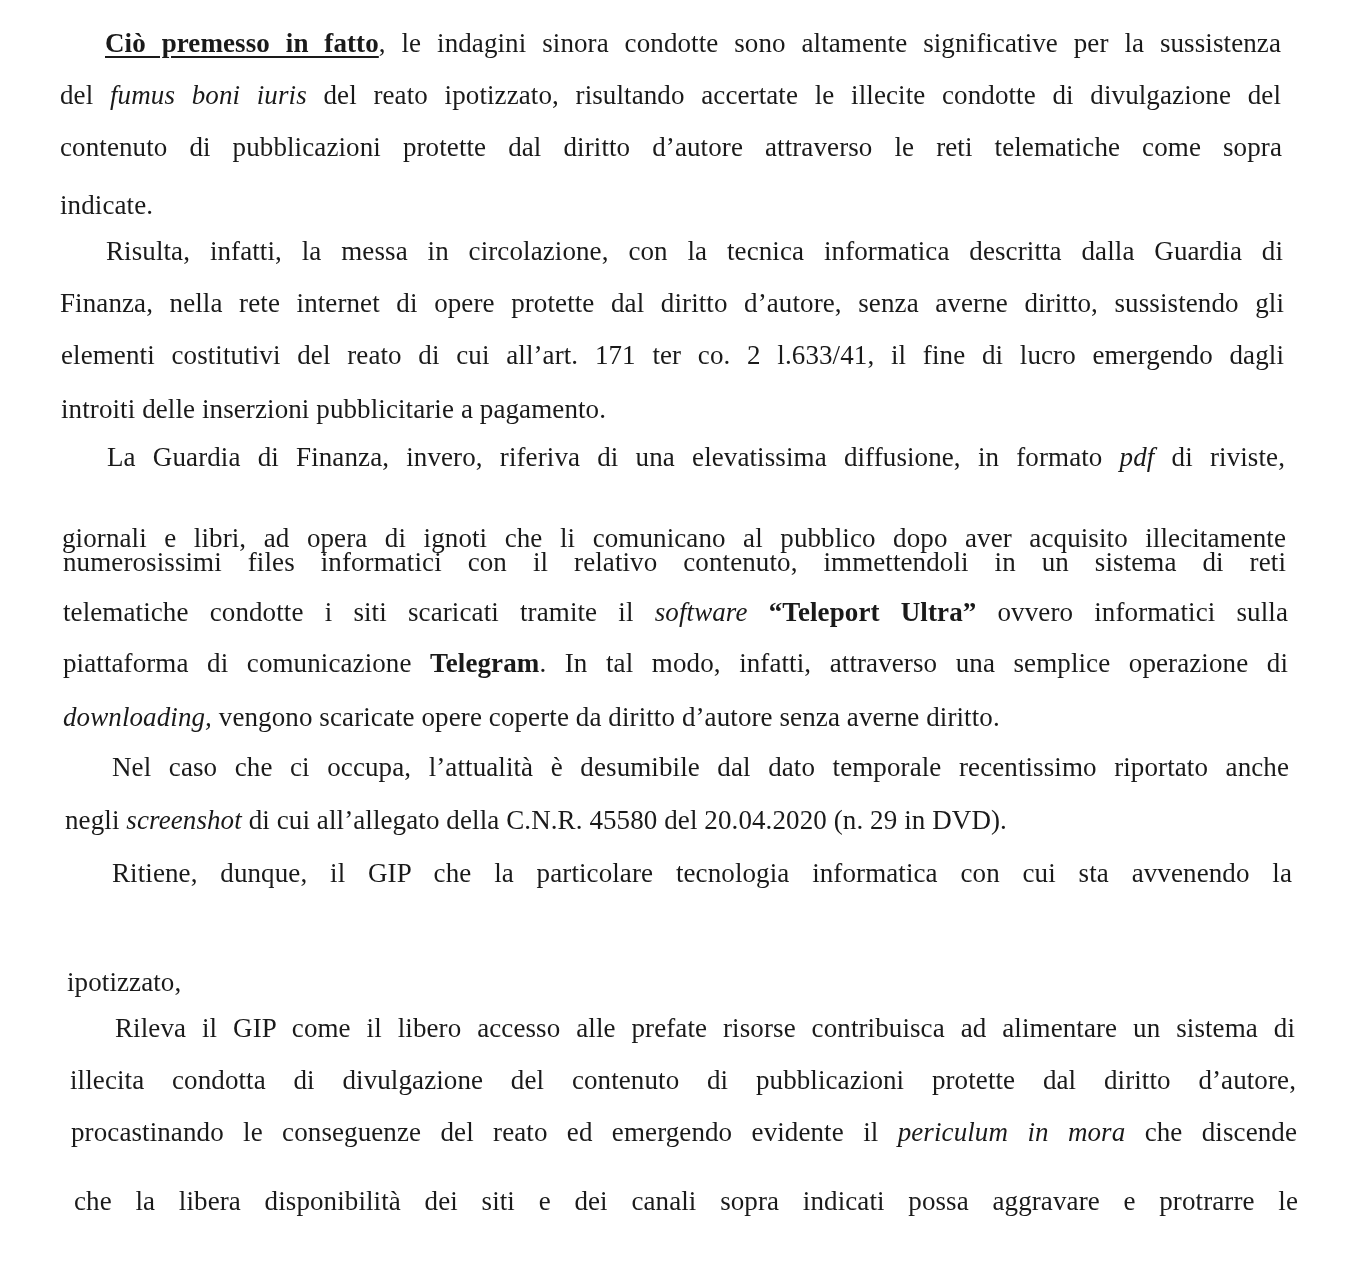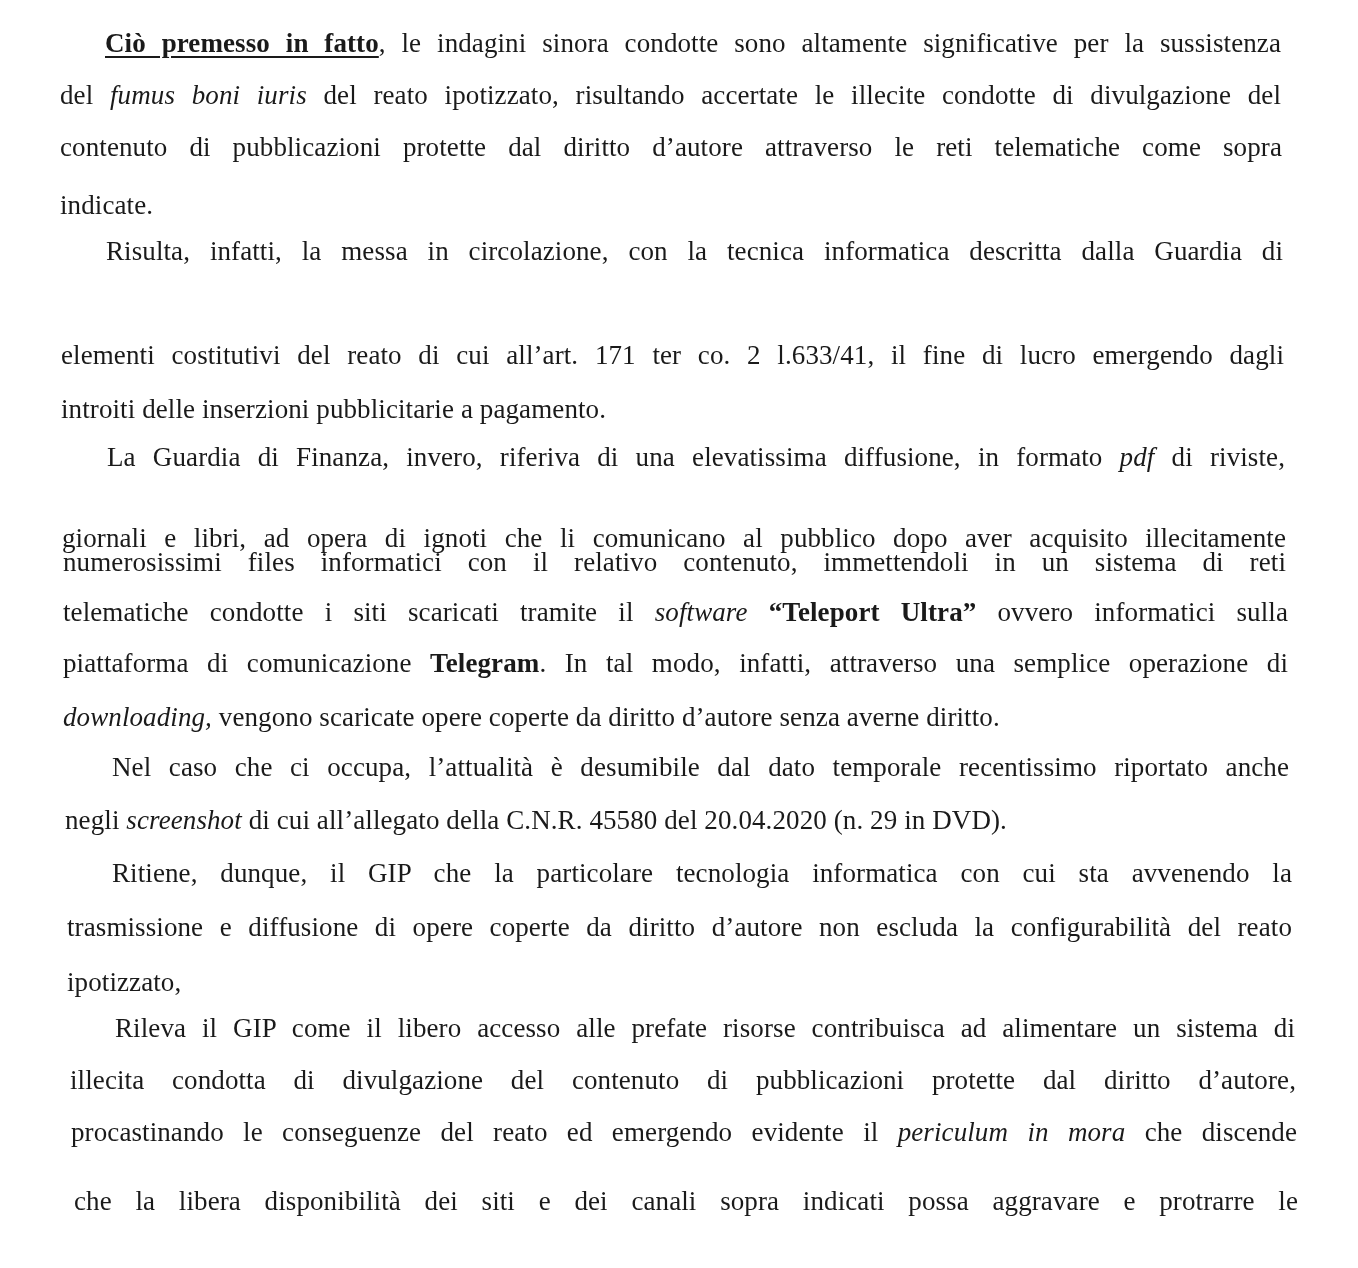--- a/index.html
+++ b/index.html
@@ -43,34 +43,34 @@
 <body>
 
 <div class="page">
 
   <div class="line justify" style="left:105px; top:26px; width:1176px;"><span class="seg-bold-underline">Ciò premesso in fatto</span><span class="seg-normal">, le indagini sinora condotte sono altamente significative per la sussistenza</span></div>
   <div class="line justify" style="left:60px; top:78px; width:1221px;"><span class="seg-normal">del </span><span class="seg-italic">fumus boni iuris</span><span class="seg-normal"> del reato ipotizzato, risultando accertate le illecite condotte di divulgazione del</span></div>
   <div class="line justify" style="left:60px; top:130px; width:1222px;"><span class="seg-normal">contenuto di pubblicazioni protette dal diritto d’autore attraverso le reti telematiche come sopra</span></div>
   <div class="line" style="left:60px; top:188px;"><span class="seg-normal">indicate.</span></div>
 
   <div class="line justify" style="left:106px; top:234px; width:1177px;"><span class="seg-normal">Risulta, infatti, la messa in circolazione, con la tecnica informatica descritta dalla Guardia di</span></div>
+  <div class="line justify" style="left:60px; top:286px; width:1224px;"><span class="seg-normal">Finanza, nella rete internet di opere protette dal diritto d’autore, senza averne diritto, sussistendo gli</span></div>
   <div class="line justify" style="left:61px; top:338px; width:1223px;"><span class="seg-normal">elementi costitutivi del reato di cui all’art. 171 ter co. 2 l.633/41, il fine di lucro emergendo dagli</span></div>
   <div class="line" style="left:61px; top:392px;"><span class="seg-normal">introiti delle inserzioni pubblicitarie a pagamento.</span></div>
 
   <div class="line justify" style="left:107px; top:440px; width:1178px;"><span class="seg-normal">La Guardia di Finanza, invero, riferiva di una elevatissima diffusione, in formato </span><span class="seg-italic">pdf</span><span class="seg-normal"> di riviste,</span></div>
   <div class="line justify" style="left:62px; top:521px; width:1224px;"><span class="seg-normal">giornali e libri, ad opera di ignoti che li comunicano al pubblico dopo aver acquisito illecitamente</span></div>
   <div class="line justify" style="left:63px; top:545px; width:1223px;"><span class="seg-normal">numerosissimi files informatici  con il relativo contenuto, immettendoli in un sistema di reti</span></div>
   <div class="line justify" style="left:63px; top:595px; width:1225px;"><span class="seg-normal">telematiche condotte i siti scaricati tramite il </span><span class="seg-italic">software</span><span class="seg-normal"> </span><span class="seg-bold">“Teleport Ultra”</span><span class="seg-normal"> ovvero informatici sulla</span></div>
   <div class="line justify" style="left:63px; top:646px; width:1225px;"><span class="seg-normal">piattaforma di comunicazione </span><span class="seg-bold">Telegram</span><span class="seg-normal">. In tal modo, infatti, attraverso una semplice operazione di</span></div>
   <div class="line" style="left:63px; top:700px;"><span class="seg-italic">downloading,</span><span class="seg-normal"> vengono scaricate opere coperte da diritto d’autore senza averne diritto.</span></div>
 
   <div class="line justify" style="left:112px; top:750px; width:1177px;"><span class="seg-normal">Nel caso che ci occupa, l’attualità è desumibile dal dato temporale recentissimo riportato anche</span></div>
   <div class="line" style="left:65px; top:803px;"><span class="seg-normal">negli </span><span class="seg-italic">screenshot</span><span class="seg-normal"> di cui all’allegato della C.N.R. 45580 del 20.04.2020 (n. 29 in DVD).</span></div>
 
   <div class="line justify" style="left:112px; top:856px; width:1180px;"><span class="seg-normal">Ritiene, dunque, il GIP che la particolare tecnologia informatica con cui sta avvenendo la</span></div>
-  <div class="line justify" style="left:67px; top:910px; width:1225px;"><span class="seg-normal">trasmissione e diffusione di opere coperte da diritto d’autore non escluda la configurabilità del reato</span></div>
   <div class="line" style="left:67px; top:965px;"><span class="seg-normal">ipotizzato,</span></div>
 
   <div class="line justify" style="left:115px; top:1011px; width:1180px;"><span class="seg-normal">Rileva il GIP come il libero accesso alle prefate risorse contribuisca ad alimentare un sistema di</span></div>
   <div class="line justify" style="left:70px; top:1063px; width:1226px;"><span class="seg-normal">illecita condotta di divulgazione del contenuto di pubblicazioni protette dal diritto d’autore,</span></div>
   <div class="line justify" style="left:71px; top:1115px; width:1226px;"><span class="seg-normal">procastinando le conseguenze del reato ed emergendo evidente il </span><span class="seg-italic">periculum in mora</span><span class="seg-normal"> che discende</span></div>
   <div class="line justify" style="left:74px; top:1168px; width:1224px;margin-top:16px;"><span class="seg-normal">che la libera disponibilità dei siti e dei canali sopra indicati possa aggravare e protrarre le</span></div>
 </div>
 
 </body></html>

